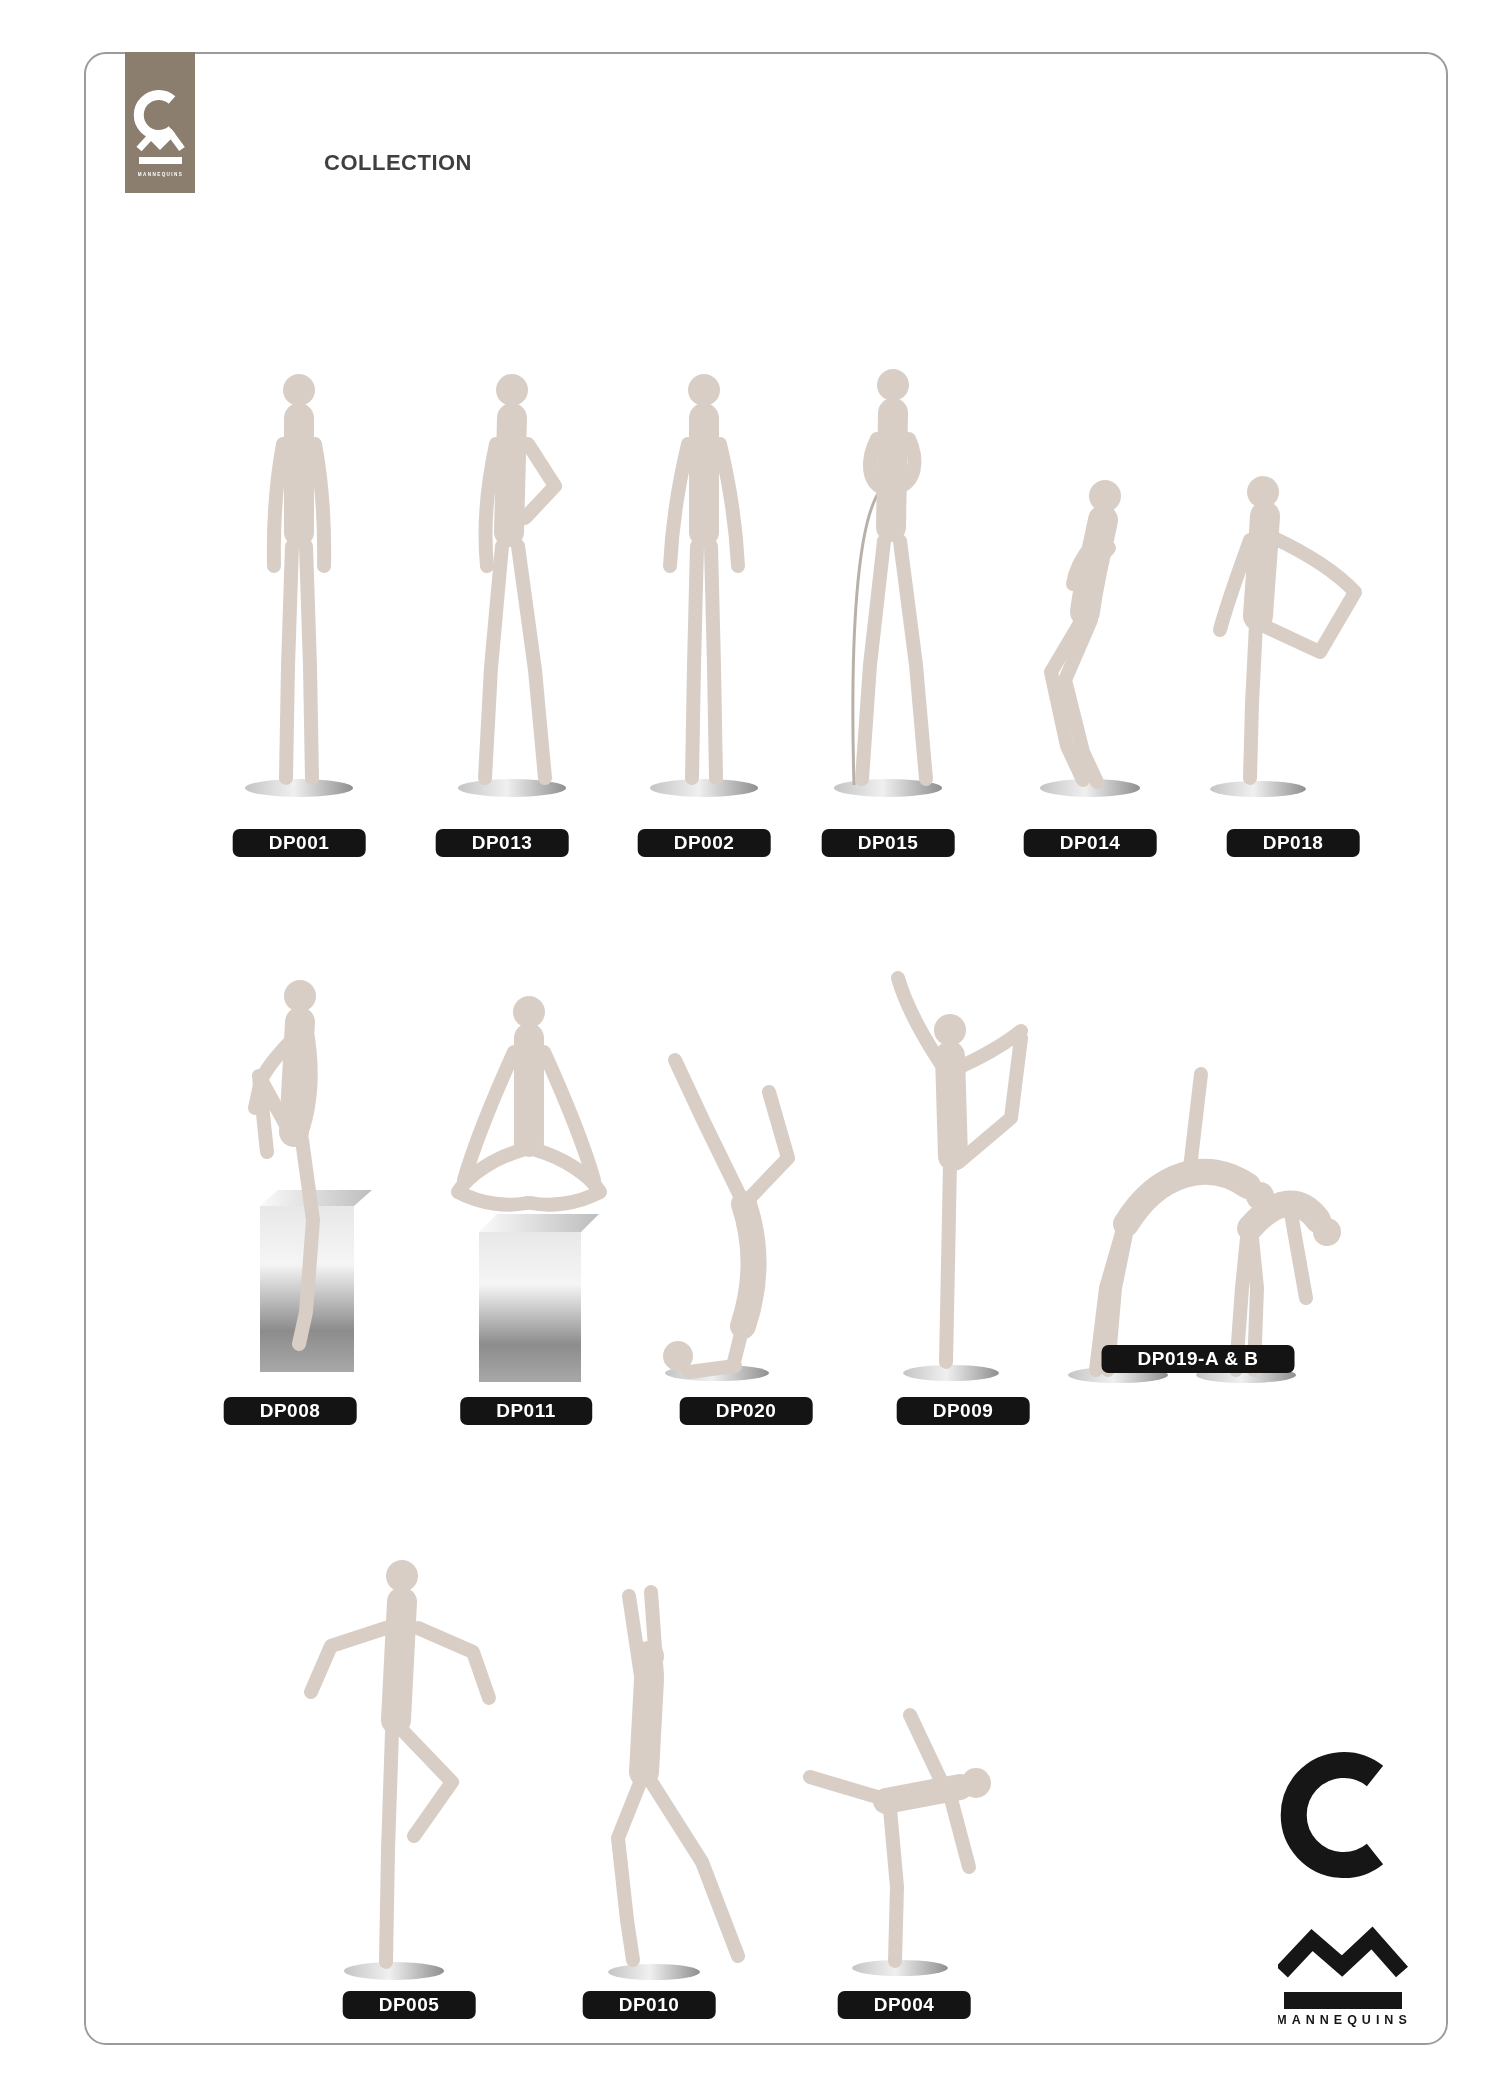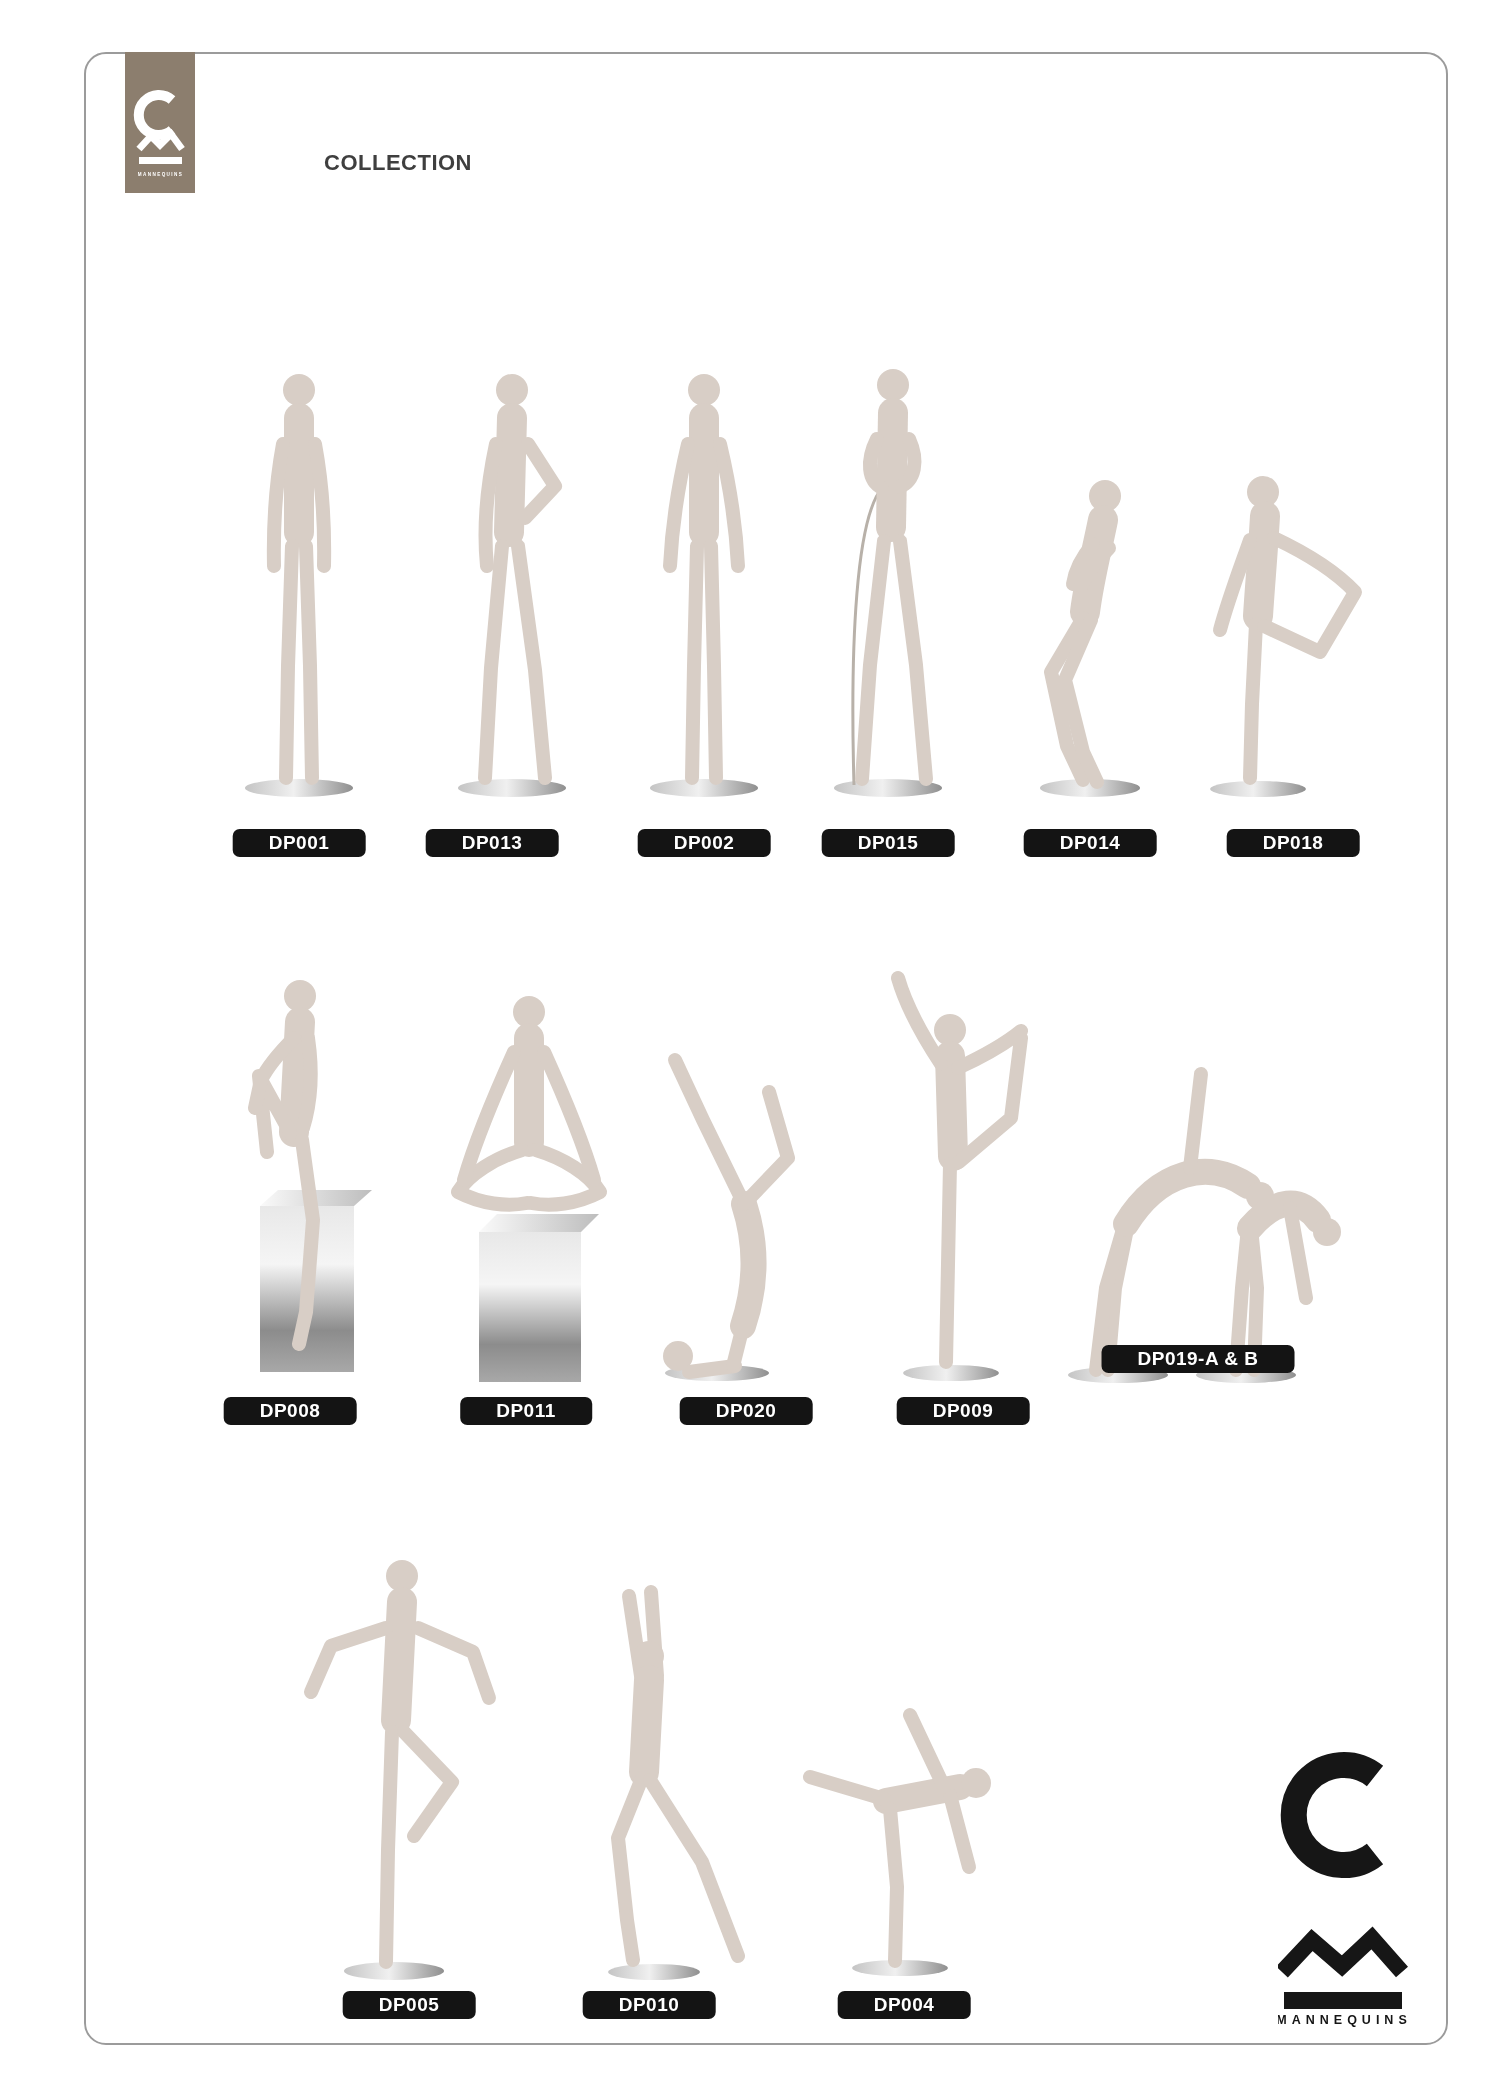--- a/index.html
+++ b/index.html
@@ -115,21 +115,21 @@
     <ellipse fill="url(#gBase)" cx="90" cy="347" rx="48" ry="8"></ellipse>
     <circle class="h" cx="95" cy="50" r="16"></circle>
     <path class="t" d="M97,74 C95,110 92,142 90,174"></path>
     <path class="l" d="M88,182 L84,262 L82,336"></path>
     <path class="l" d="M96,184 L152,210 L186,152"></path>
     <path class="l" d="M106,96 C140,112 170,132 187,150"></path>
     <path class="l" d="M82,98 C70,132 60,158 52,188"></path>
   </svg>
 
   <div class="code" style="left:213px;top:775px">DP001</div>
-  <div class="code" style="left:406px;top:775px">DP013</div>
+  <div class="code" style="left:416px;top:775px">DP013</div>
   <div class="code" style="left:618px;top:775px">DP002</div>
   <div class="code" style="left:802px;top:775px">DP015</div>
   <div class="code" style="left:1004px;top:775px">DP014</div>
   <div class="code" style="left:1207px;top:775px">DP018</div>
 
   <svg class="fig" style="left:116px;top:866px" width="200" height="465" viewBox="0 0 200 465">
     <polygon fill="url(#gCubeTop)" points="58,286 152,286 170,270 76,270"></polygon>
     <rect fill="url(#gCube)" x="58" y="286" width="94" height="166"></rect>
     <circle class="h" cx="98" cy="76" r="16"></circle>
     <path class="t" d="M98,102 C96,142 94,176 92,212"></path>

